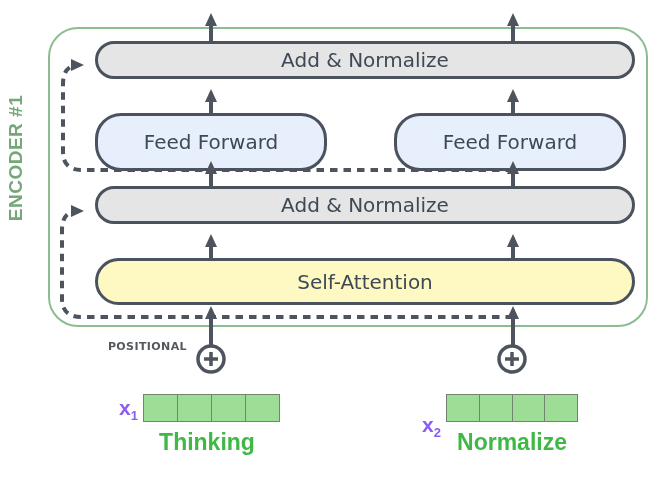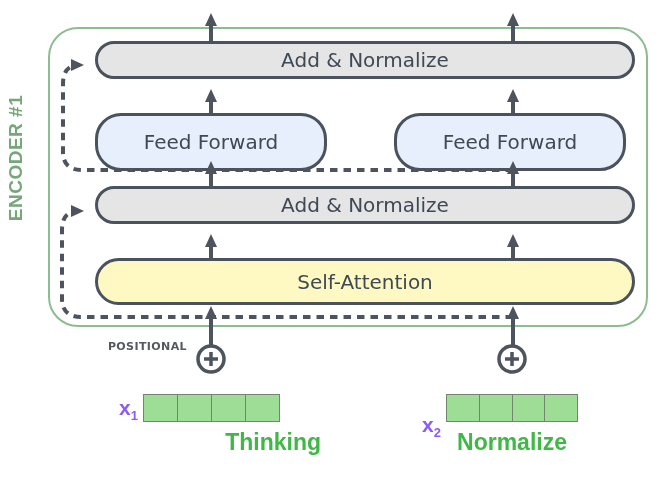--- a/index.html
+++ b/index.html
@@ -41,21 +41,21 @@
 
   .x-label{position:absolute;top:396px;width:50px;text-align:right;
     font-family:"Liberation Sans", sans-serif;font-weight:bold;font-size:21px;
     color:#8b5cf6;z-index:2;}
   .x-label sub{font-size:13px;}
   .x1{left:88px;} .x2{left:391px;margin-top:17px;}
 
   .word-label{position:absolute;top:429px;width:200px;text-align:center;
     font-family:"Liberation Sans", sans-serif;font-weight:bold;font-size:23px;
     color:#3fb845;z-index:2;}
-  .word-thinking{left:121px;text-align:right;} .word-machines{left:412px;}
+  .word-thinking{left:107px;} .word-machines{left:412px;}
 </style>
 </head>
 <body>
 
 <div>
 
   <div class="encoder-frame"></div>
   <div class="encoder-label">ENCODER #1</div>
 
   <div class="layer-box add-norm" style="top:41px">

